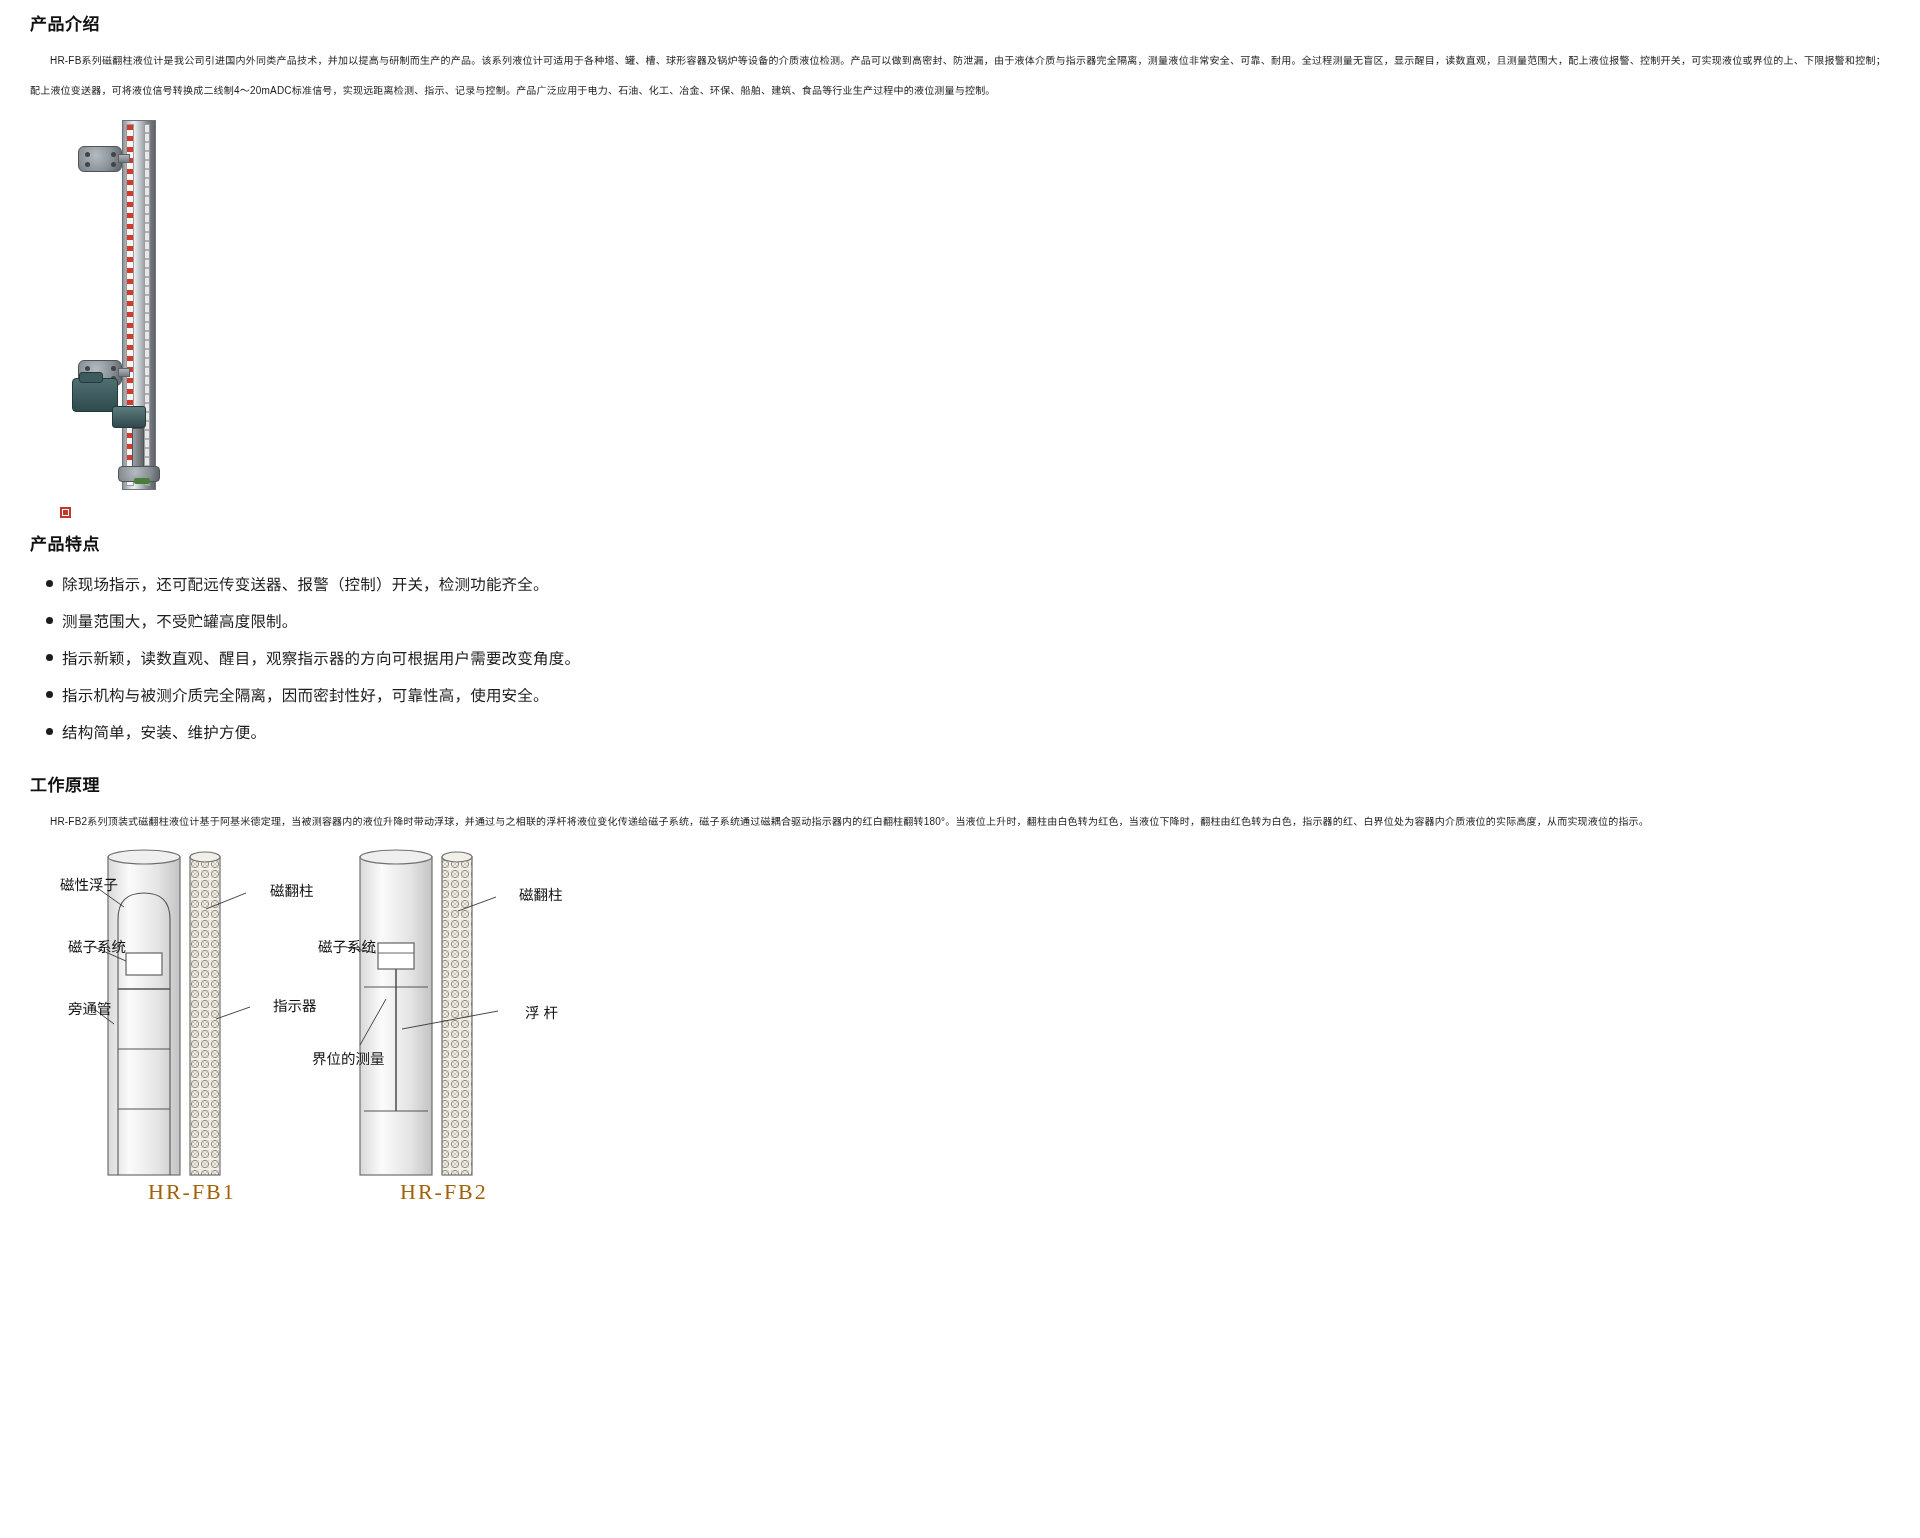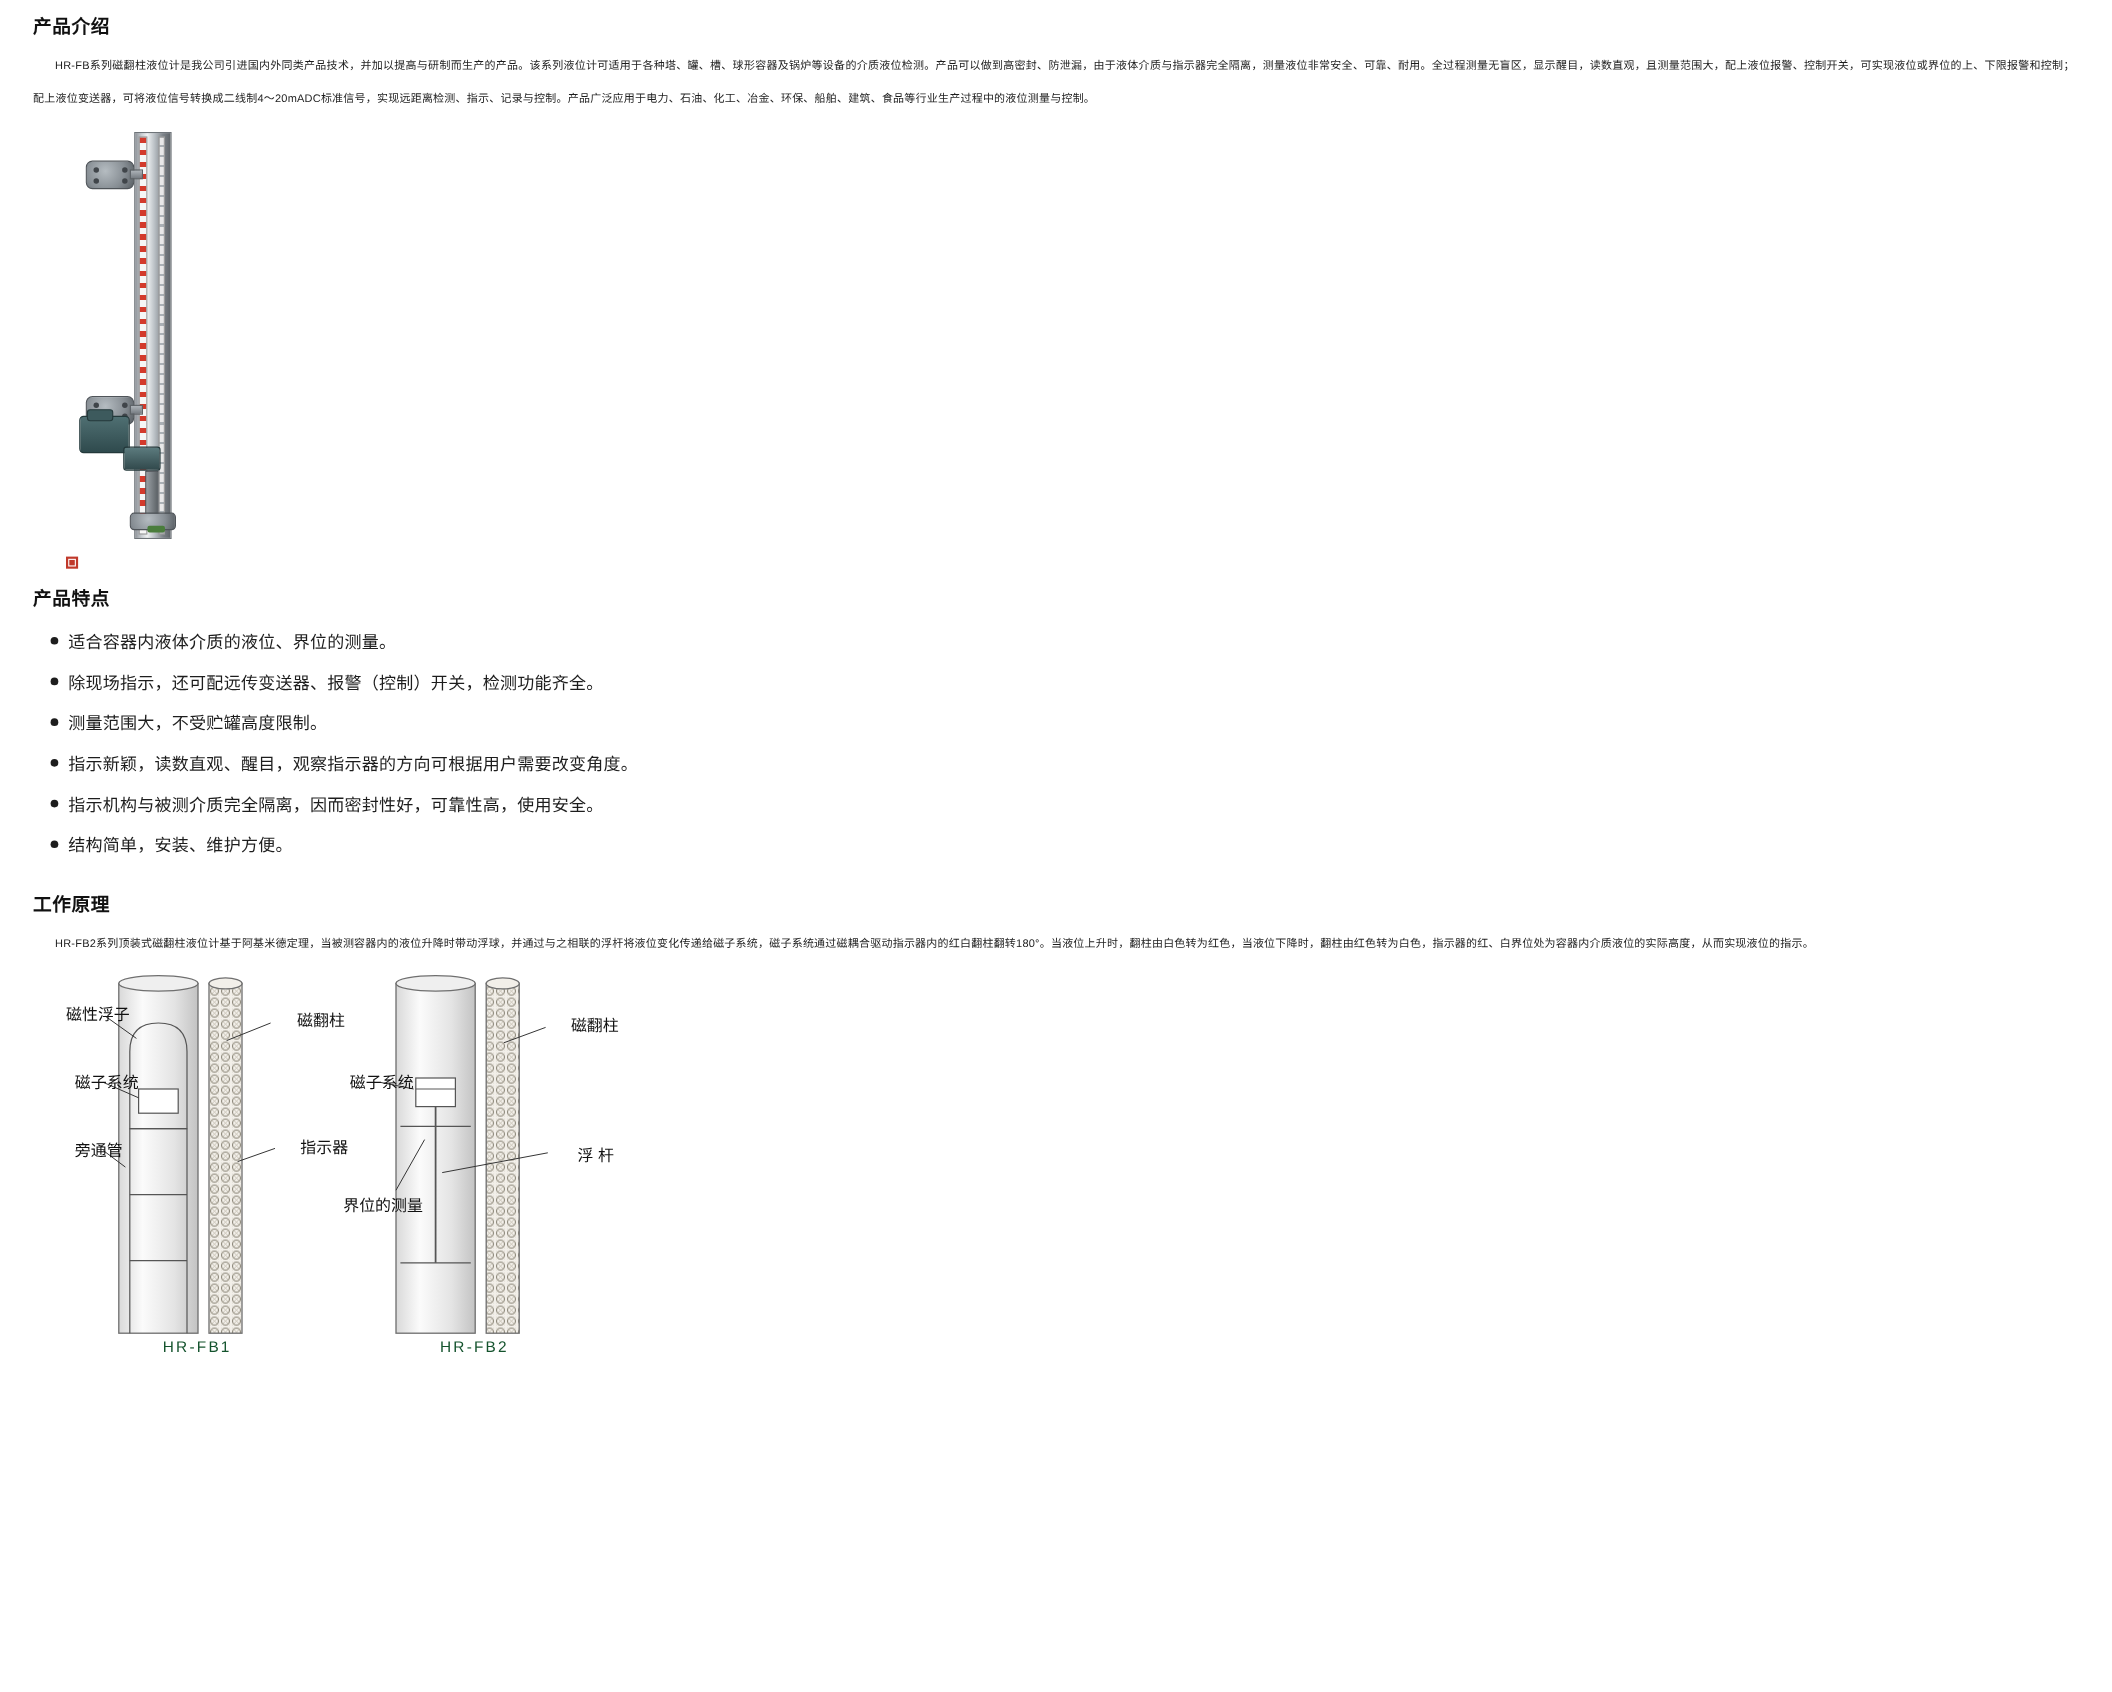--- a/index.html
+++ b/index.html
@@ -230,24 +230,24 @@
   }
 
   
   .diagram-area {
     position: relative;
     margin-top: 12px;
     height: 370px;
   }
   .diagram-caption {
     position: absolute;
-    font-size: 14px;
+    font-size: 22px;
     letter-spacing: 2px;
-    color: #14532d;
-    font-family: Liberation Sans, sans-serif;
+    color: #a16207;
+    font-family: Liberation Serif, serif;
   }
   .dg-label {
     position: absolute;
     font-size: 14.5px;
     color: #111;
     white-space: nowrap;
   }
   svg.diagram {
     position: absolute;
     left: 0;
@@ -295,21 +295,20 @@
     </div>
 
     <div class="marker-row">
       <span class="red-marker"></span>
     </div>
   </div>
 
   <h2 class="section-heading sub">产品特点</h2>
 
   <ul class="feature-list">
-    <li><span class="dot"></span><span>适合容器内液体介质的液位、界位的测量。</span></li>
     <li><span class="dot"></span><span>除现场指示，还可配远传变送器、报警（控制）开关，检测功能齐全。</span></li>
     <li><span class="dot"></span><span>测量范围大，不受贮罐高度限制。</span></li>
     <li><span class="dot"></span><span>指示新颖，读数直观、醒目，观察指示器的方向可根据用户需要改变角度。</span></li>
     <li><span class="dot"></span><span>指示机构与被测介质完全隔离，因而密封性好，可靠性高，使用安全。</span></li>
     <li><span class="dot"></span><span>结构简单，安装、维护方便。</span></li>
   </ul>
 
   <h2 class="section-heading sub">工作原理</h2>
 
   <p class="para">HR-FB2系列顶装式磁翻柱液位计基于阿基米德定理，当被测容器内的液位升降时带动浮球，并通过与之相联的浮杆将液位变化传递给磁子系统，磁子系统通过磁耦合驱动指示器内的红白翻柱翻转180°。当液位上升时，翻柱由白色转为红色，当液位下降时，翻柱由红色转为白色，指示器的红、白界位处为容器内介质液位的实际高度，从而实现液位的指示。</p>

